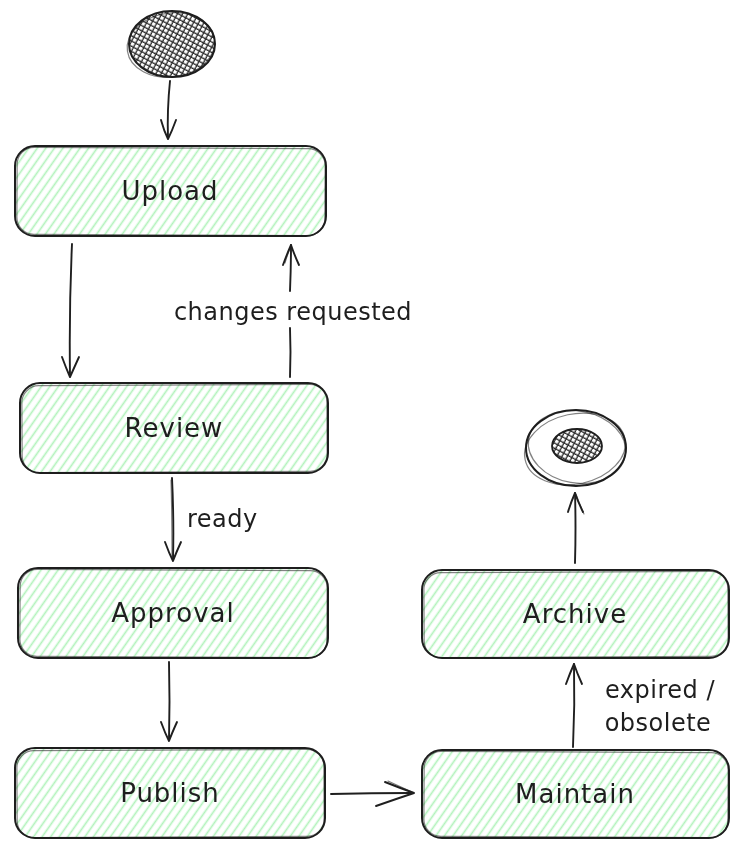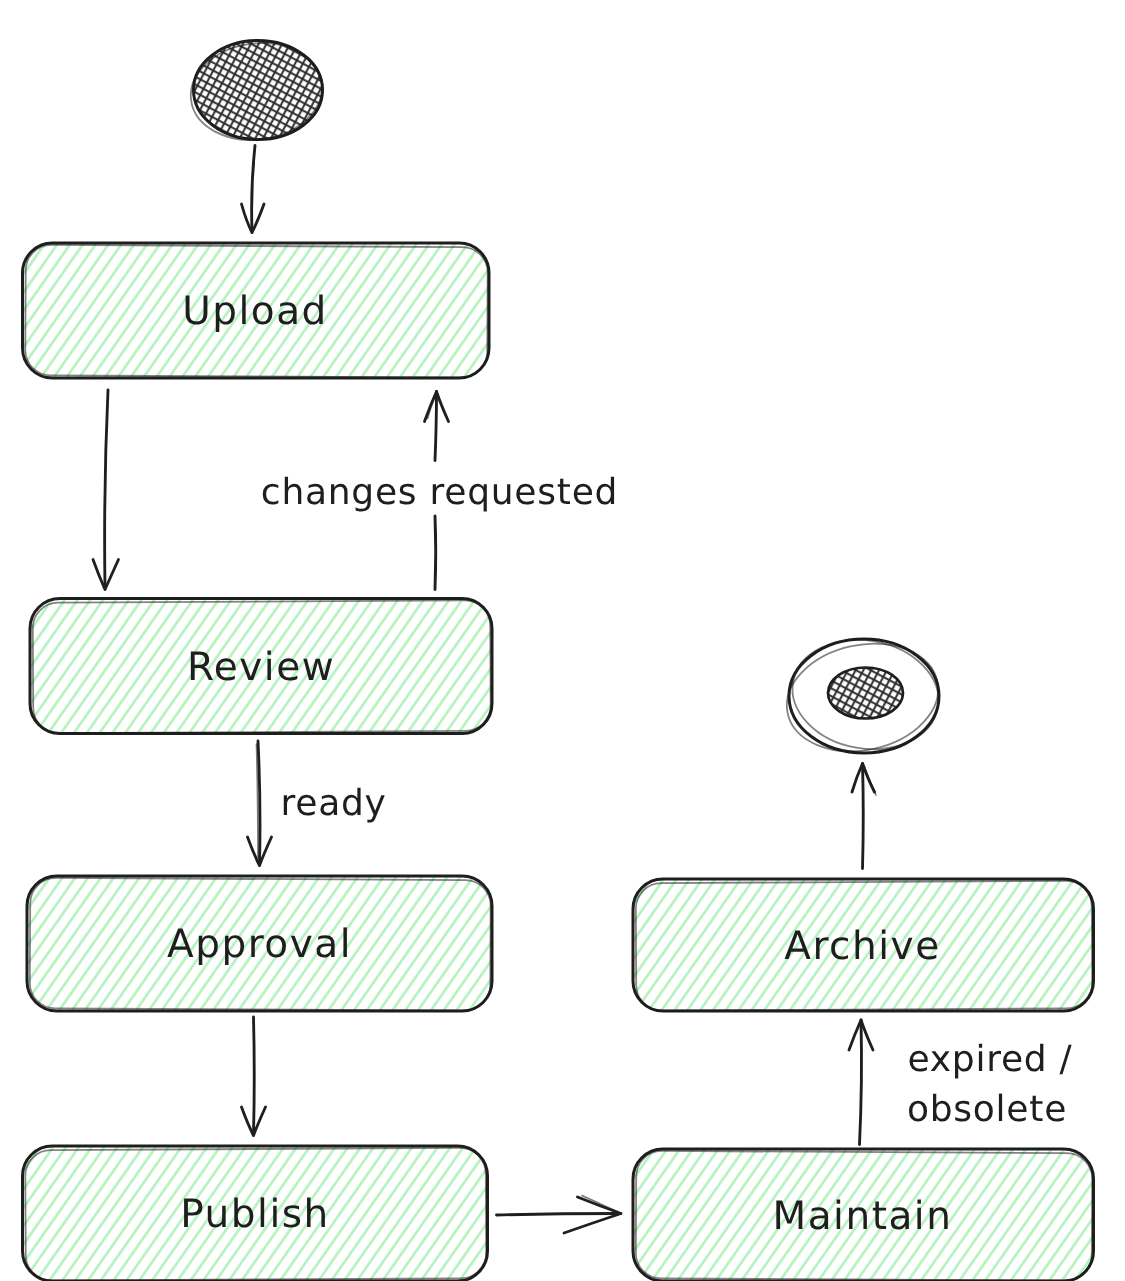--- a/index.html
+++ b/index.html
@@ -8,21 +8,20 @@
     background: #ffffff;
     width: 750px;
     height: 854px;
     overflow: hidden;
     font-family: "DejaVu Sans", "Liberation Sans", sans-serif;
   }
   .canvas-wrap {
     position: relative;
     width: 750px;
     height: 748px;
-    margin-top: 16px;
   }
   svg { display: block; }
   .node-shape {
     stroke: #1e1e1e;
     stroke-width: 2;
   }
   .node-shape-echo {
     fill: none;
     stroke: #1e1e1e;
     stroke-width: 1.2;

